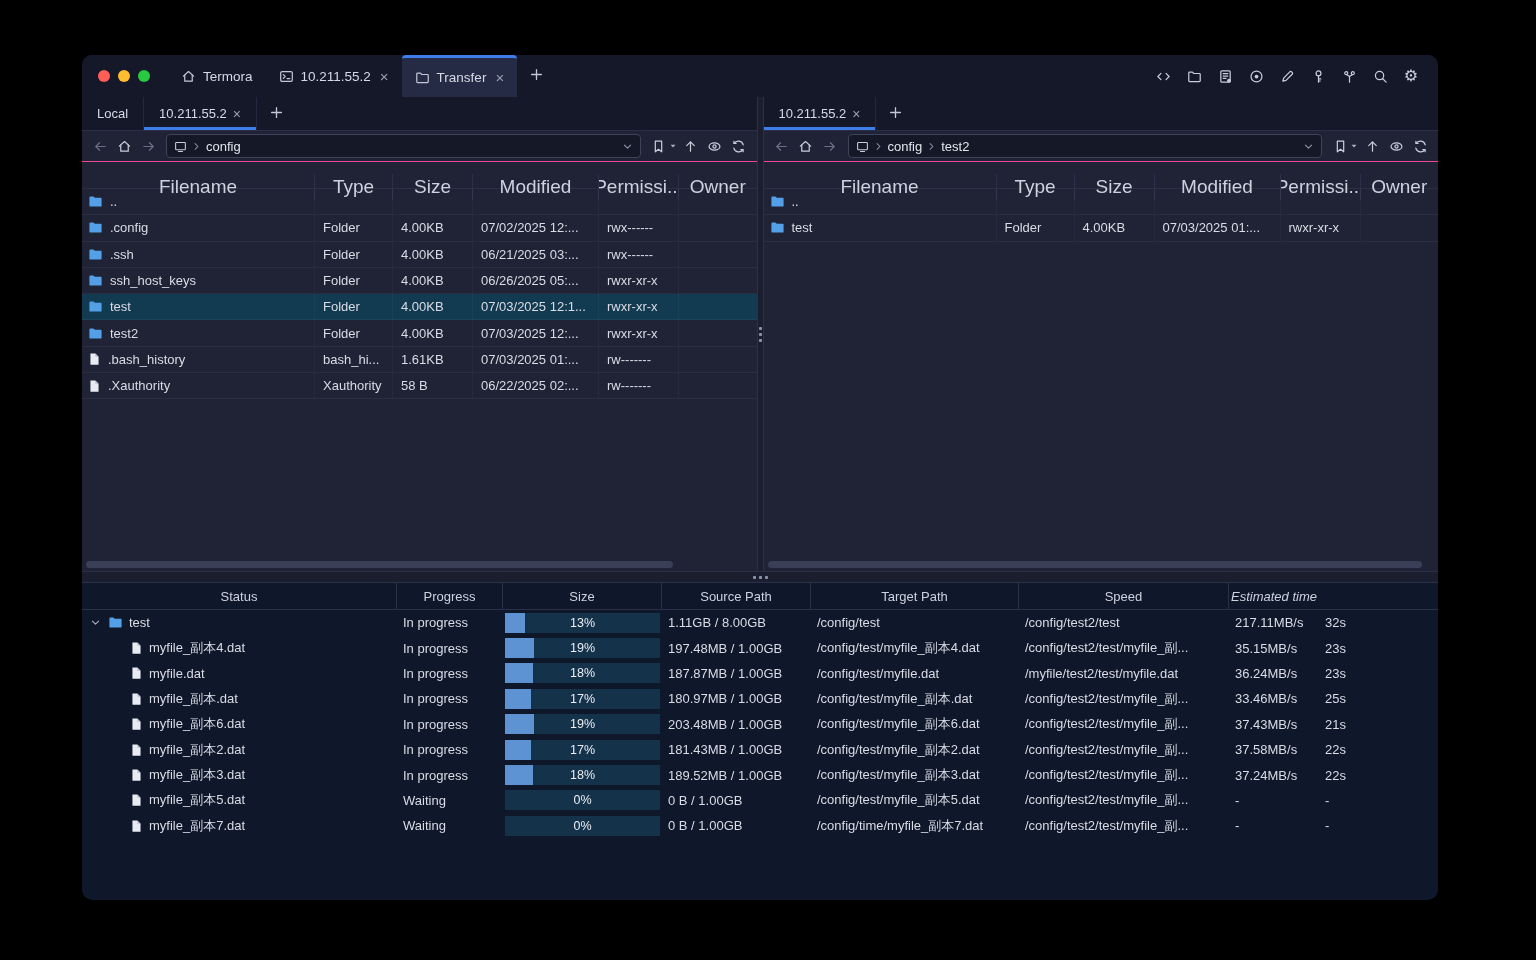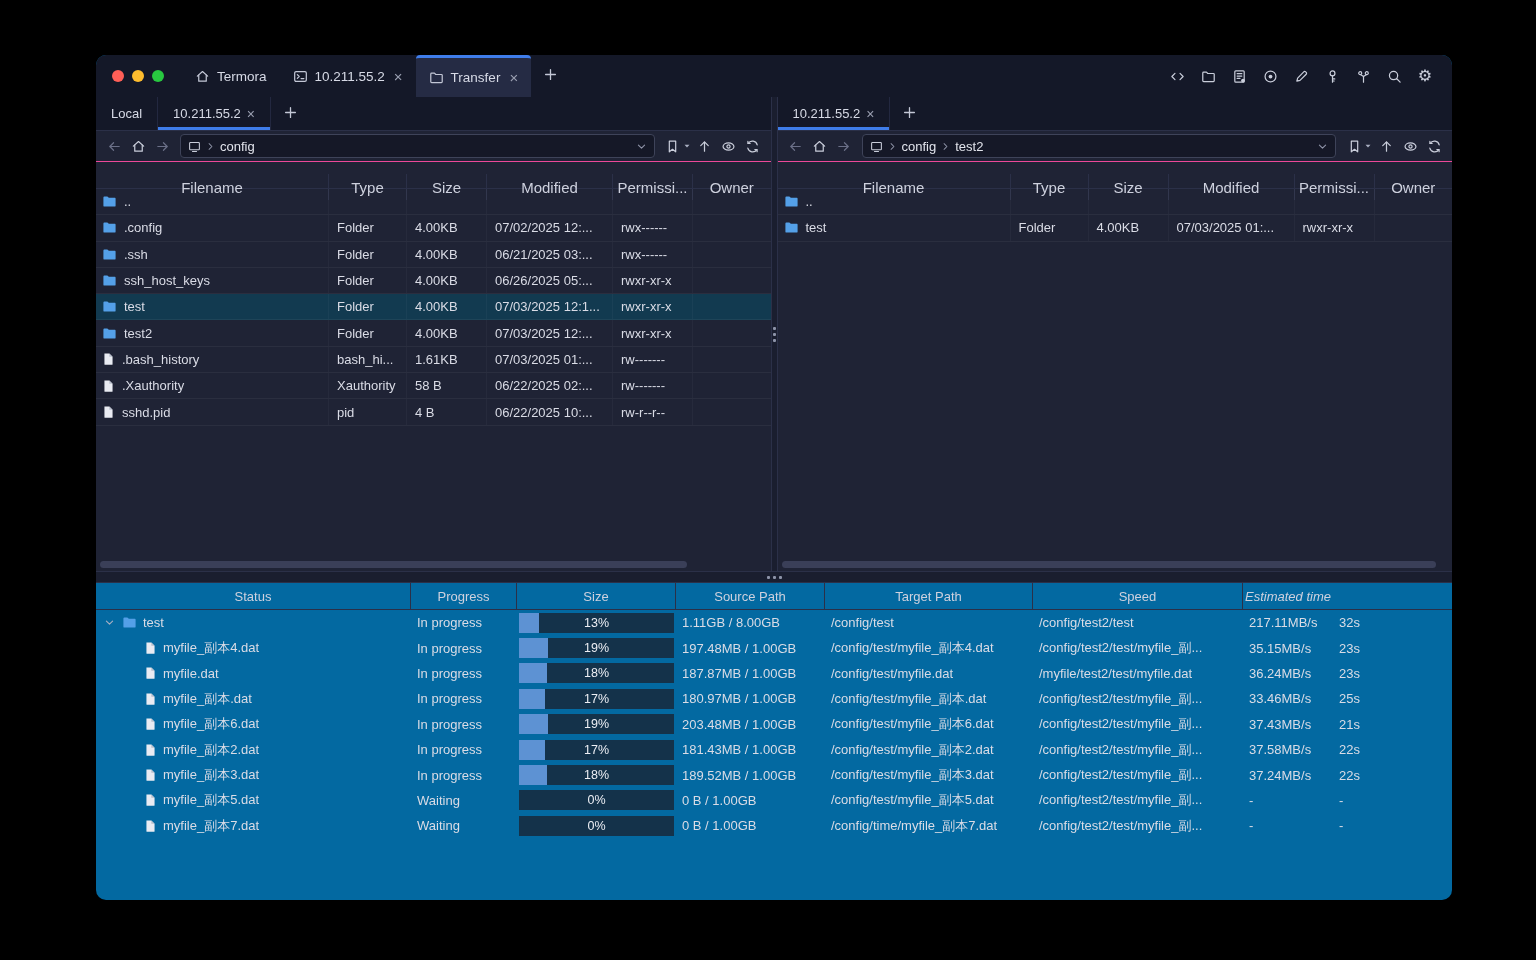--- a/index.html
+++ b/index.html
@@ -1,17 +1,17 @@
 <!DOCTYPE html>
 <html><head>
 <meta charset="utf-8">
 <style>
   html,body{margin:0;padding:0;background:#000;width:1536px;height:960px;overflow:hidden;
     font-family:"Liberation Sans","DejaVu Sans",sans-serif;}
-  .window{position:absolute;left:96px;top:55px;width:1356px;height:845px;background:#0369a1;
+  .window{position:absolute;left:82px;top:55px;width:1356px;height:845px;background:#0f172a;
     border-radius:10px;overflow:hidden;color:#dfe1ea;display:flex;flex-direction:column;font-size:13px;}
   
   .titlebar{height:42px;flex:0 0 42px;background:#141828;display:flex;align-items:stretch;}
   .traffic{display:flex;align-items:center;gap:8px;padding:0 18px 0 16px;}
   .tl{width:12px;height:12px;border-radius:50%;}
   .tl.r{background:#ff5f57}.tl.y{background:#febc2e}.tl.g{background:#28c840}
   .mtabs{display:flex;align-items:stretch;}
   .mtab{display:flex;align-items:center;gap:7px;padding:0 13px;color:#d7dae6;cursor:default;position:relative;font-size:13.5px;}
   .mtab .ic{display:flex;color:#c3c7d6;}
   .mtab.active{background:#252b44;border-top:3px solid #3f7dea;border-radius:4px 4px 0 0;padding-top:0;}
@@ -40,21 +40,21 @@
     display:flex;align-items:center;padding:0 7px;gap:5px;margin:0 4px;min-width:0;}
   .pathbox .pchev{color:#8f94a8;display:flex;}
   .pathbox .seg{color:#e2e4ec;}
   .pathbox .spacer{flex:1;}
   .pctrl{display:flex;align-items:center;gap:2px;flex:0 0 auto;}
   .pctrl .dd{color:#aab0c2;display:flex;margin-left:-2px;}
   
   .ftable{flex:1;display:flex;flex-direction:column;position:relative;min-height:0;}
   .frow{display:grid;grid-template-columns:233px 78px 80px 126px 80px 1fr;align-items:center;}
   .fhead{height:26px;flex:0 0 26px;border-bottom:1px solid #2b3048;}
-  .fhead .hc{font-size:15px;color:#ced1de;text-align:right;height:100%;display:flex;align-items:center;
+  .fhead .hc{font-size:19px;color:#ced1de;text-align:right;height:100%;display:flex;align-items:center;
     justify-content:center;border-right:1px solid #2b3048;overflow:hidden;white-space:nowrap;margin-top:24px;}
   .fhead .hc:last-child{border-right:none;}
   .fbody .frow{height:25.3px;border-bottom:1px solid rgba(255,255,255,0.05);}
   .fbody .frow.selected{background:#123a50;}
   .fc{padding-left:8px;color:#dadce6;white-space:nowrap;overflow:hidden;border-right:1px solid rgba(255,255,255,0.035);
     height:100%;display:flex;align-items:center;}
   .fc:last-child{border-right:none;}
   .fc.namec{padding-left:6px;gap:7px;}
   .fic{display:flex;flex:0 0 auto;}
   .hscroll{position:absolute;bottom:3px;height:7px;border-radius:4px;background:#3a3f58;}
@@ -396,36 +396,20 @@
                   </svg>
                 </span>
                 <span>.Xauthority</span>
               </div>
               <div class="fc">Xauthority</div>
               <div class="fc">58 B</div>
               <div class="fc">06/22/2025 02:...</div>
               <div class="fc">rw-------</div>
               <div class="fc"></div>
             </div>
-            <div class="frow">
-              <div class="fc namec">
-                <span class="fic">
-                  <svg width="13" height="14" viewBox="0 0 16 16">
-                    <path fill="#e9ebf2" d="M3 1.2h6l4 4v9.2a.8.8 0 0 1-.8.8H3.8a.8.8 0 0 1-.8-.8z"></path>
-                    <path fill="#b9bfcc" d="M9 1.2l4 4H9z"></path>
-                  </svg>
-                </span>
-                <span>sshd.pid</span>
-              </div>
-              <div class="fc">pid</div>
-              <div class="fc">4 B</div>
-              <div class="fc">06/22/2025 10:...</div>
-              <div class="fc">rw-r--r--</div>
-              <div class="fc"></div>
-            </div>
           </div>
           <div class="hscroll" style="left:4px;width:87%;"></div>
         </div>
       </div>
     <div class="vsplit">
       <span class="vgrip">
           <i></i>
           <i></i>
           <i></i>
         </span>

